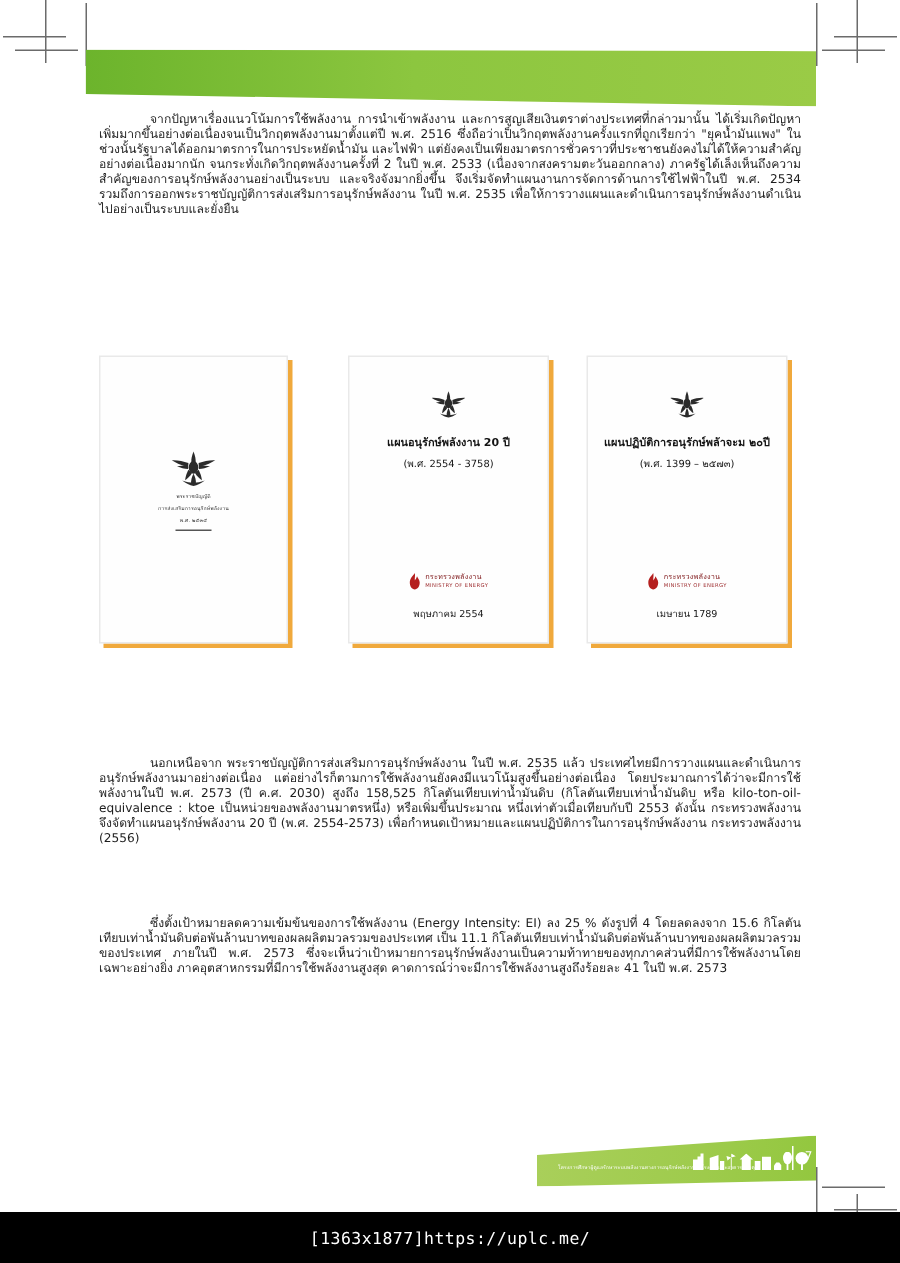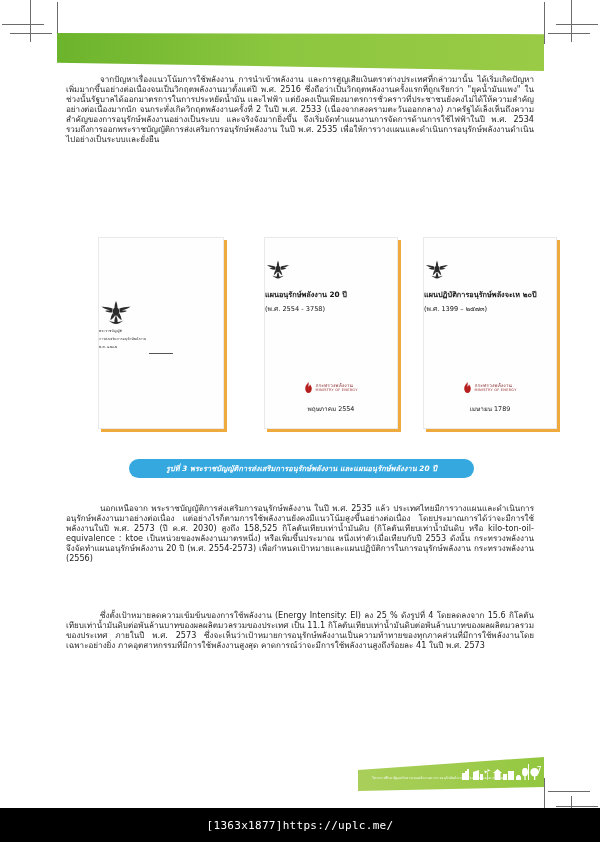--- a/index.html
+++ b/index.html
@@ -35,21 +35,21 @@
   .para.p1{position:absolute;top:74px;width:468px;}
   .para.p2{position:absolute;top:503px;width:468px;}
   .para.p3{position:absolute;top:610px;width:468px;}
 
   
   .figure{position:absolute;left:66px;top:237px;width:468px;height:200px;}
   .cover{
     position:absolute;top:0;height:190px;background:#fefefe;
     border:1px solid #e9e9e9;
     box-shadow:3px 3px 0 0 #f0a93c;
-    display:flex;flex-direction:column;align-items:flex-start;margin-left:32px;
+    display:flex;flex-direction:column;align-items:center;
   }
   .cover.c1{left:0;width:124px;}
   .cover.c2{left:166px;width:132px;}
   .cover.c3{left:325px;width:132px;}
 
   .garuda{margin-top:0;display:block;}
   .cover.c1 .garuda{margin-top:62px;}
   .cover.c2 .garuda,.cover.c3 .garuda{margin-top:22px;}
 
   .c1-txt{
@@ -203,38 +203,35 @@
           <path d="M17 1 C15.8 4 15.4 6.2 15.6 8.2 L18.4 8.2 C18.6 6.2 18.2 4 17 1 Z"></path>
           <path d="M13.6 8.6 C10 7.4 6.4 6.6 2.5 6.8 C5.2 8.6 8.2 9.8 11.2 10.6 C9.4 10.3 7.6 10.4 6 10.9 C8.4 12 11 12.6 13.4 12.6 Z"></path>
           <path d="M20.4 8.6 C24 7.4 27.6 6.6 31.5 6.8 C28.8 8.6 25.8 9.8 22.8 10.6 C24.6 10.3 26.4 10.4 28 10.9 C25.6 12 23 12.6 20.6 12.6 Z"></path>
           <ellipse cx="17" cy="11.6" rx="3.2" ry="4.2"></ellipse>
           <path d="M13.6 13.2 C12.4 15.6 11.6 18 11.4 20.2 C13.2 19 14.8 17.4 16 15.4 Z"></path>
           <path d="M20.4 13.2 C21.6 15.6 22.4 18 22.6 20.2 C20.8 19 19.2 17.4 18 15.4 Z"></path>
           <path d="M17 15.6 C15.8 18 15.2 20.4 15.4 22.6 L18.6 22.6 C18.8 20.4 18.2 18 17 15.6 Z"></path>
           <path d="M9.5 20.4 C12 22.4 14.4 23.6 17 24 C19.6 23.6 22 22.4 24.5 20.4 C21.8 21.4 19.4 21.9 17 21.9 C14.6 21.9 12.2 21.4 9.5 20.4 Z"></path>
         </g>
       </svg>
-      <div class="cover-title">แผนปฏิบัติการอนุรักษ์พลังจะเห ๒๐ปี</div>
+      <div class="cover-title">แผนปฏิบัติการอนุรักษ์พลัาจะม ๒๐ปี</div>
       <div class="cover-sub">(พ.ศ. 1399 – ๒๕๗๓)</div>
       <div class="logo-wrap">
         <svg width="9" height="12" viewBox="0 0 9 12">
           <path d="M4.5 0 C3.2 2.2 1.2 3.4 1.2 6.4 C1.2 9 2.7 11 4.5 11 C6.3 11 7.8 9 7.8 6.4 C7.8 4.6 6.6 3.6 6.0 2.2 C5.7 3.6 5.0 4.2 4.6 5.0 C4.3 3.4 5.0 1.8 4.5 0 Z" fill="#b5201f"></path>
         </svg>
         <span class="logo-text">
           <span class="logo-th">กระทรวงพลังงาน</span>
           <span class="logo-en">MINISTRY OF ENERGY</span>
         </span>
       </div>
       <div class="cover-date">เมษายน 1789</div>
     </div>
   </div>
 
-  <div class="caption-pill">
-    <span>รูปที่ 3 พระราชบัญญัติการส่งเสริมการอนุรักษ์พลังงาน และแผนอนุรักษ์พลังงาน 20 ปี</span>
-  </div>
 
   <div class="foot-banner"></div>
   <div class="foot-icons">
     <svg width="9" height="12" viewBox="0 0 9 12">
       <path d="M0 12 L0 5 L3 5 L3 3 L5 3 L5 1 L7 1 L7 12 Z" fill="#ffffff"></path>
     </svg>
     <svg width="10" height="10" viewBox="0 0 10 10">
       <path d="M0 10 L0 2 L6 0 L6 10 Z M7 10 L7 4 L10 4 L10 10 Z" fill="#ffffff"></path>
     </svg>
     <svg width="7" height="11" viewBox="0 0 7 11">

